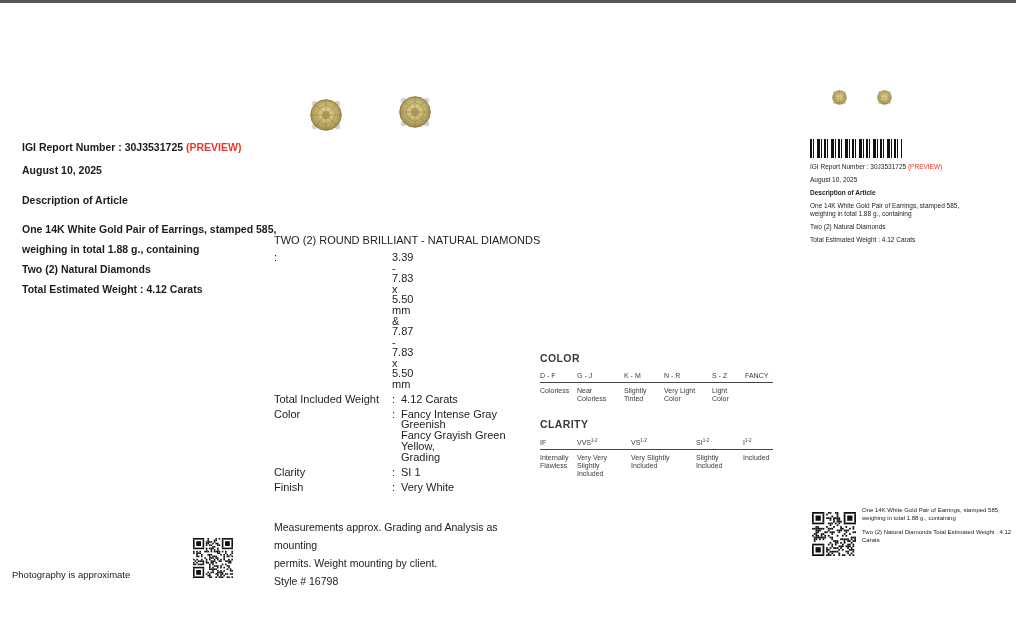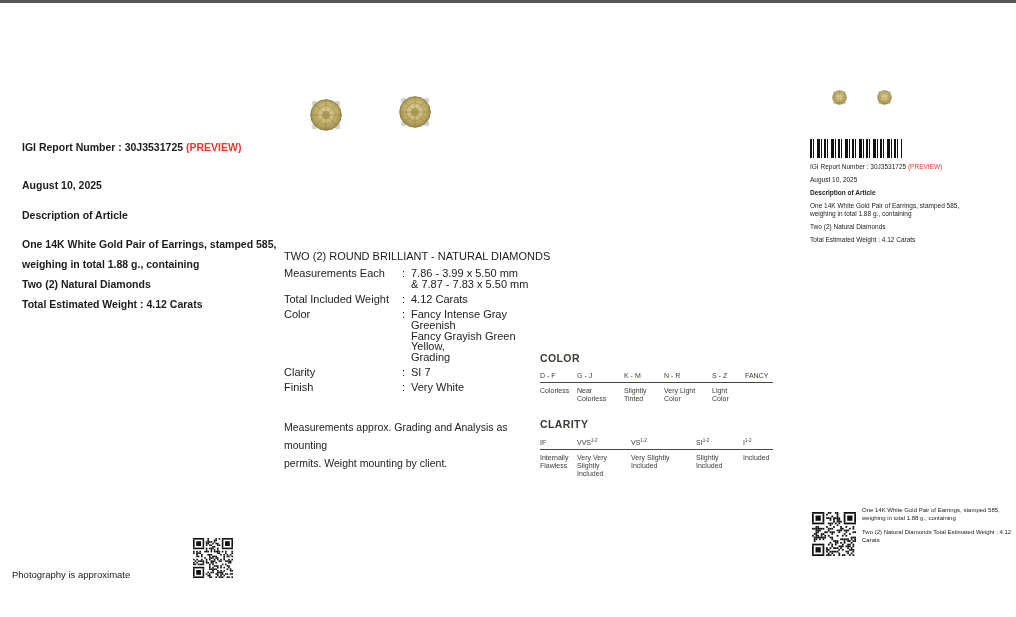--- a/index.html
+++ b/index.html
@@ -8,28 +8,28 @@
   .topbar{position:absolute;top:0;left:0;width:1016px;height:3px;background:#575757;}
 
   
   .photo{position:absolute;}
   .photo.big{width:42px;height:42px;}
   .photo.mini{width:19px;height:19px;}
   .photo svg{width:100%;height:100%;display:block;}
 
   
   .left-info{position:absolute;left:22px;top:141px;width:262px;font-size:10.5px;font-weight:bold;line-height:12px;}
-  .left-info .rline{margin-bottom:26px;}
+  .left-info .rline{margin-bottom:11px;}
   .left-info .rdate{margin-bottom:18px;}
   .left-info .rhead{margin-bottom:17px;}
   .left-info .rl{margin-bottom:8px;}
   .preview{color:#e8372d;}
 
   
-  .mid{position:absolute;left:284px;top:234px;width:268px;font-size:11px;line-height:10.5px;margin-top:16px;}
+  .mid{position:absolute;left:274px;top:234px;width:268px;font-size:11px;line-height:10.5px;}
   .mid-title{line-height:12px;margin-bottom:6px;}
   .drow{display:grid;grid-template-columns:118px 9px auto;margin-bottom:4px;}
   .dvalue div{margin-bottom:0.5px;}
   .footnote{margin-top:25px;font-size:10.5px;line-height:18px;}
 
   
   .scales{position:absolute;left:540px;top:352px;width:233px;color:#3d3a33;}
   .scale-title{font-size:10.5px;font-weight:bold;letter-spacing:.4px;}
   .grade-row{display:grid;font-size:7px;margin-top:8px;}
   .color-cols{grid-template-columns:37px 47px 40px 48px 33px auto;}
@@ -109,24 +109,23 @@
     <div class="rl">One 14K White Gold Pair of Earrings, stamped 585,</div>
     <div class="rl">weighing in total 1.88 g., containing</div>
     <div class="rl">Two (2) Natural Diamonds</div>
     <div class="rl">Total Estimated Weight : 4.12 Carats</div>
   </div>
 
   <div class="mid">
     <div class="mid-title">TWO (2) ROUND BRILLIANT - NATURAL DIAMONDS</div>
 
     <div class="drow">
-      <div>Measurements Each</div>
       <div>:</div>
       <div class="dvalue">
-        <div>7.86 - 3.99 x 5.50 mm</div>
+        <div>3.39 - 7.83 x 5.50 mm</div>
         <div>&amp; 7.87 - 7.83 x 5.50 mm</div>
       </div>
     </div>
 
     <div class="drow">
       <div>Total Included Weight</div>
       <div>:</div>
       <div class="dvalue">
         <div>4.12 Carats</div>
       </div>
@@ -139,35 +138,36 @@
         <div>Fancy Intense Gray Greenish</div>
         <div>Fancy Grayish Green Yellow,</div>
         <div>Grading</div>
       </div>
     </div>
 
     <div class="drow">
       <div>Clarity</div>
       <div>:</div>
       <div class="dvalue">
-        <div>SI 7</div>
+        <div>SI 1</div>
       </div>
     </div>
 
     <div class="drow">
       <div>Finish</div>
       <div>:</div>
       <div class="dvalue">
         <div>Very White</div>
       </div>
     </div>
 
     <div class="footnote">
       <div>Measurements approx. Grading and Analysis as mounting</div>
       <div>permits. Weight mounting by client.</div>
+      <div>Style # 16798</div>
     </div>
   </div>
 
   <div class="scales">
     <div class="scale-title">COLOR</div>
     <div class="grade-row color-cols">
       <div>D - F</div>
       <div>G - J</div>
       <div>K - M</div>
       <div>N - R</div>

